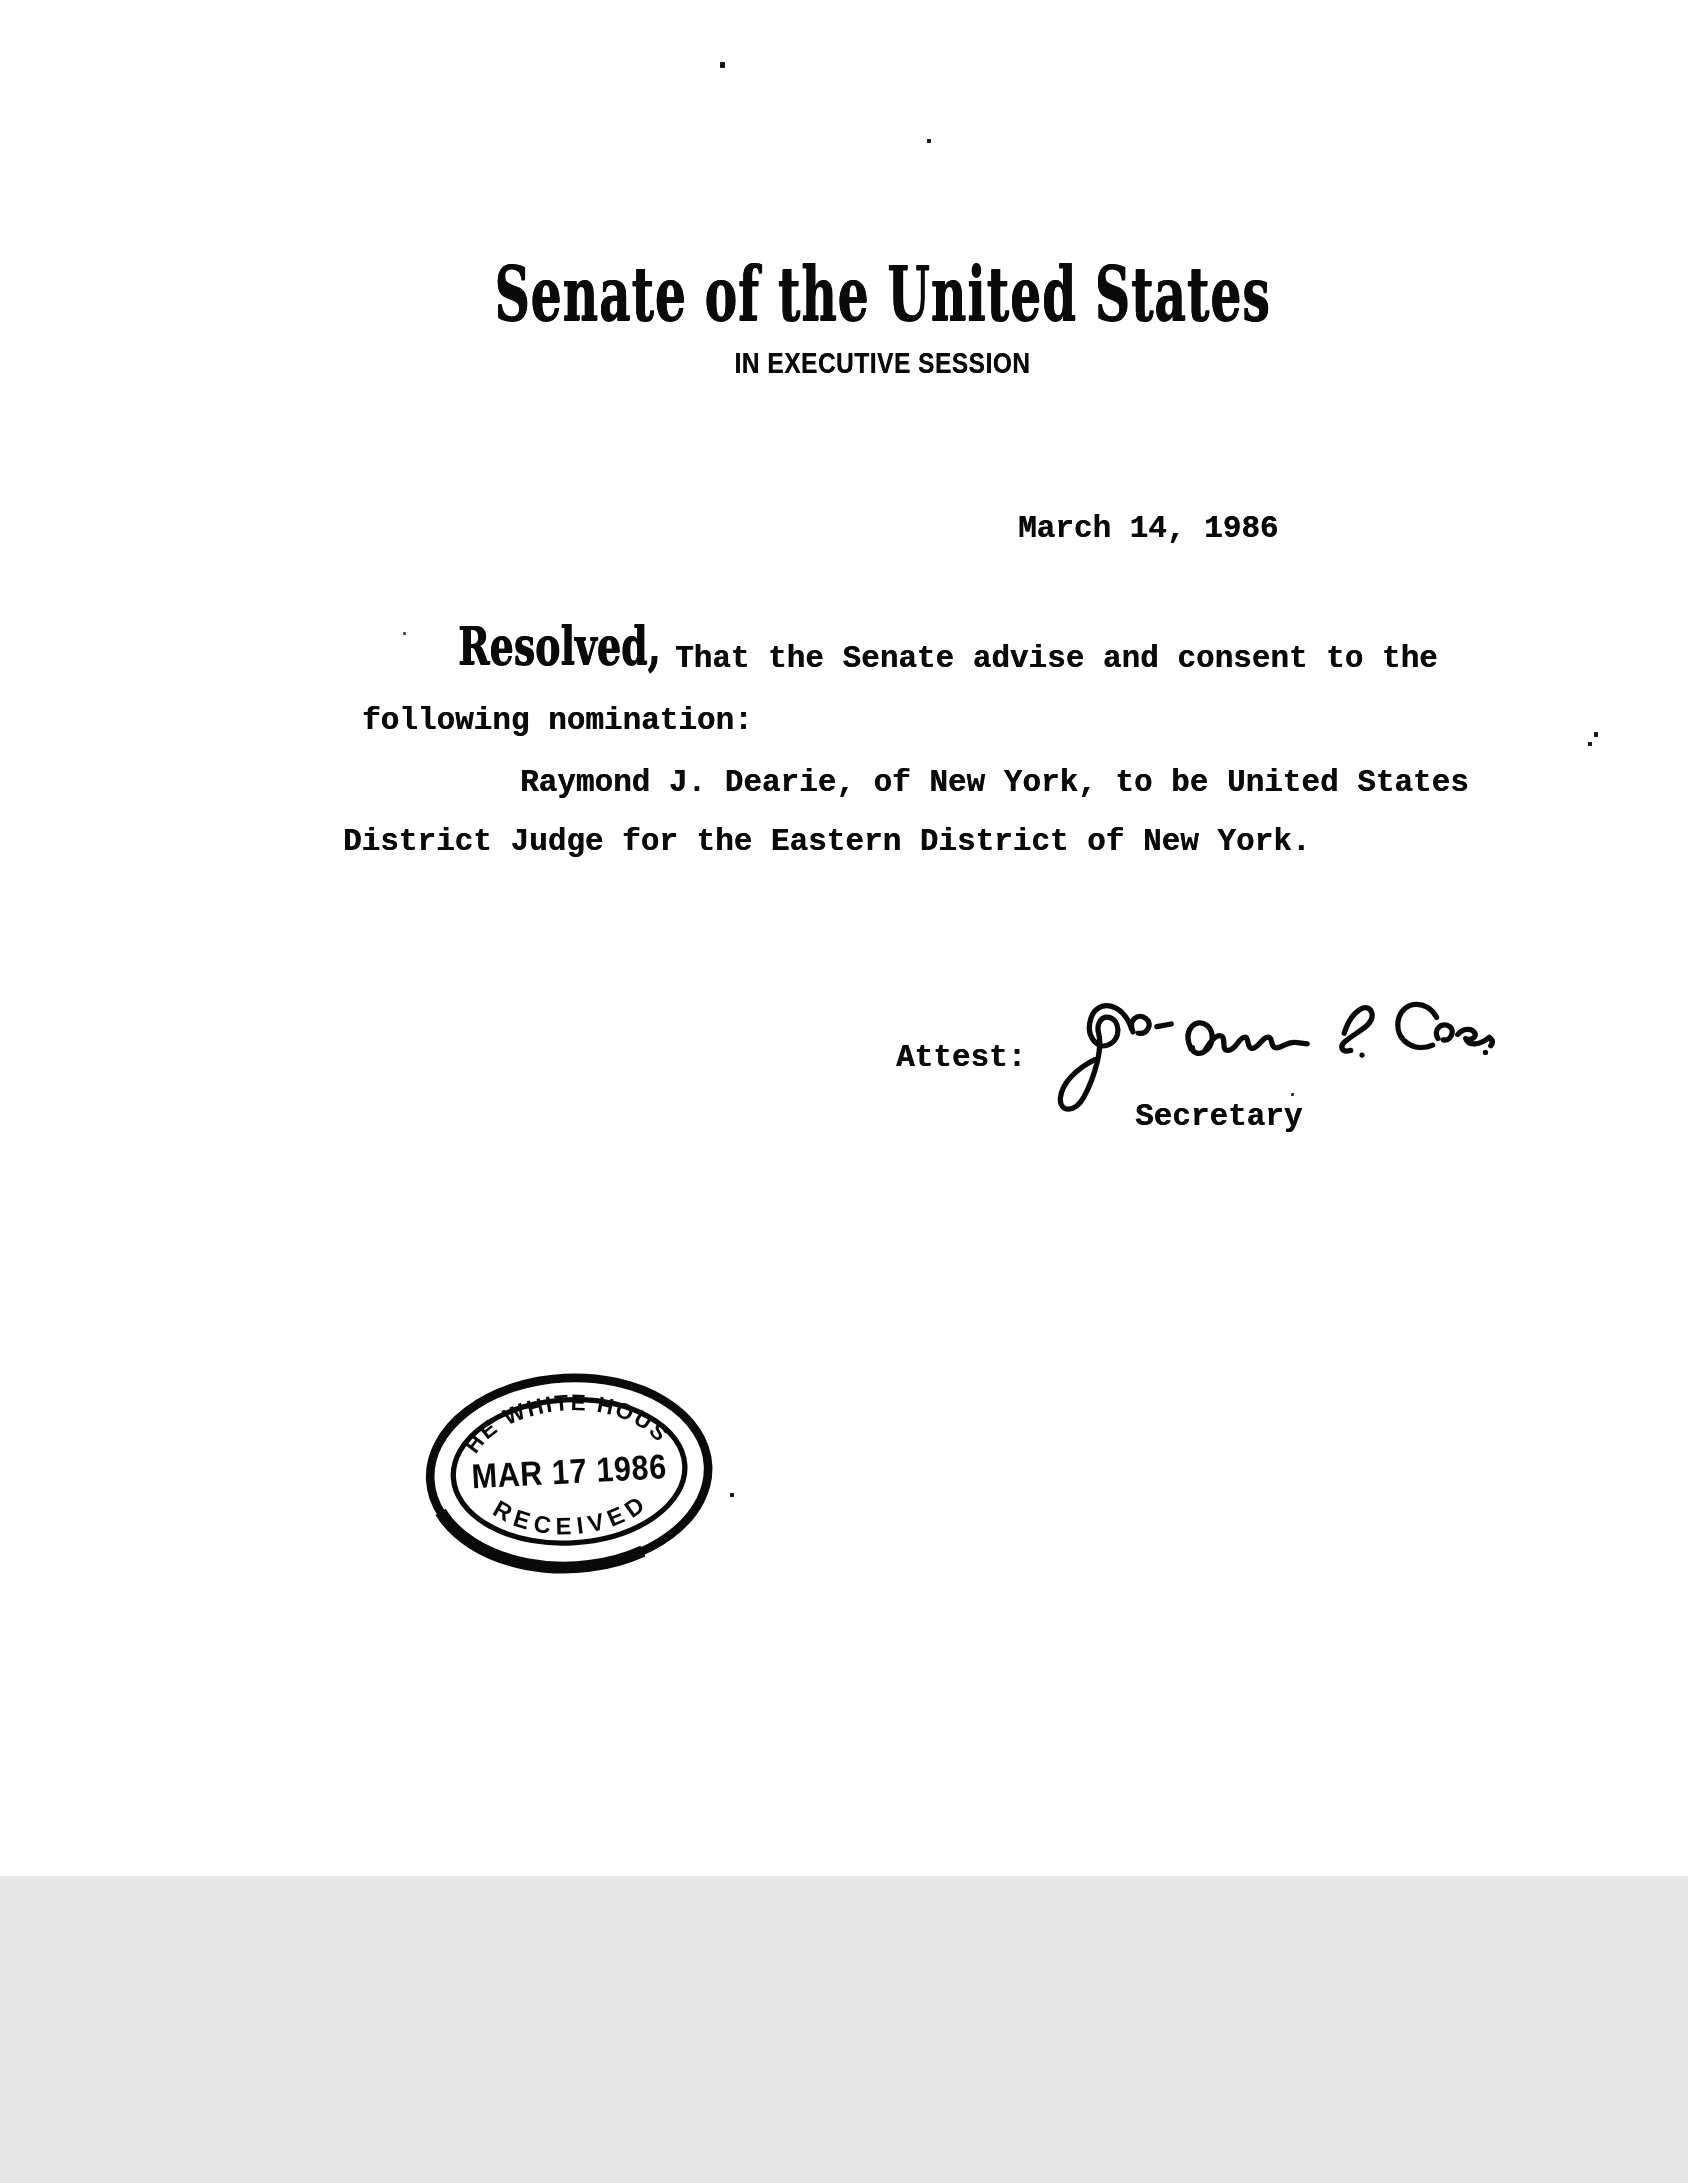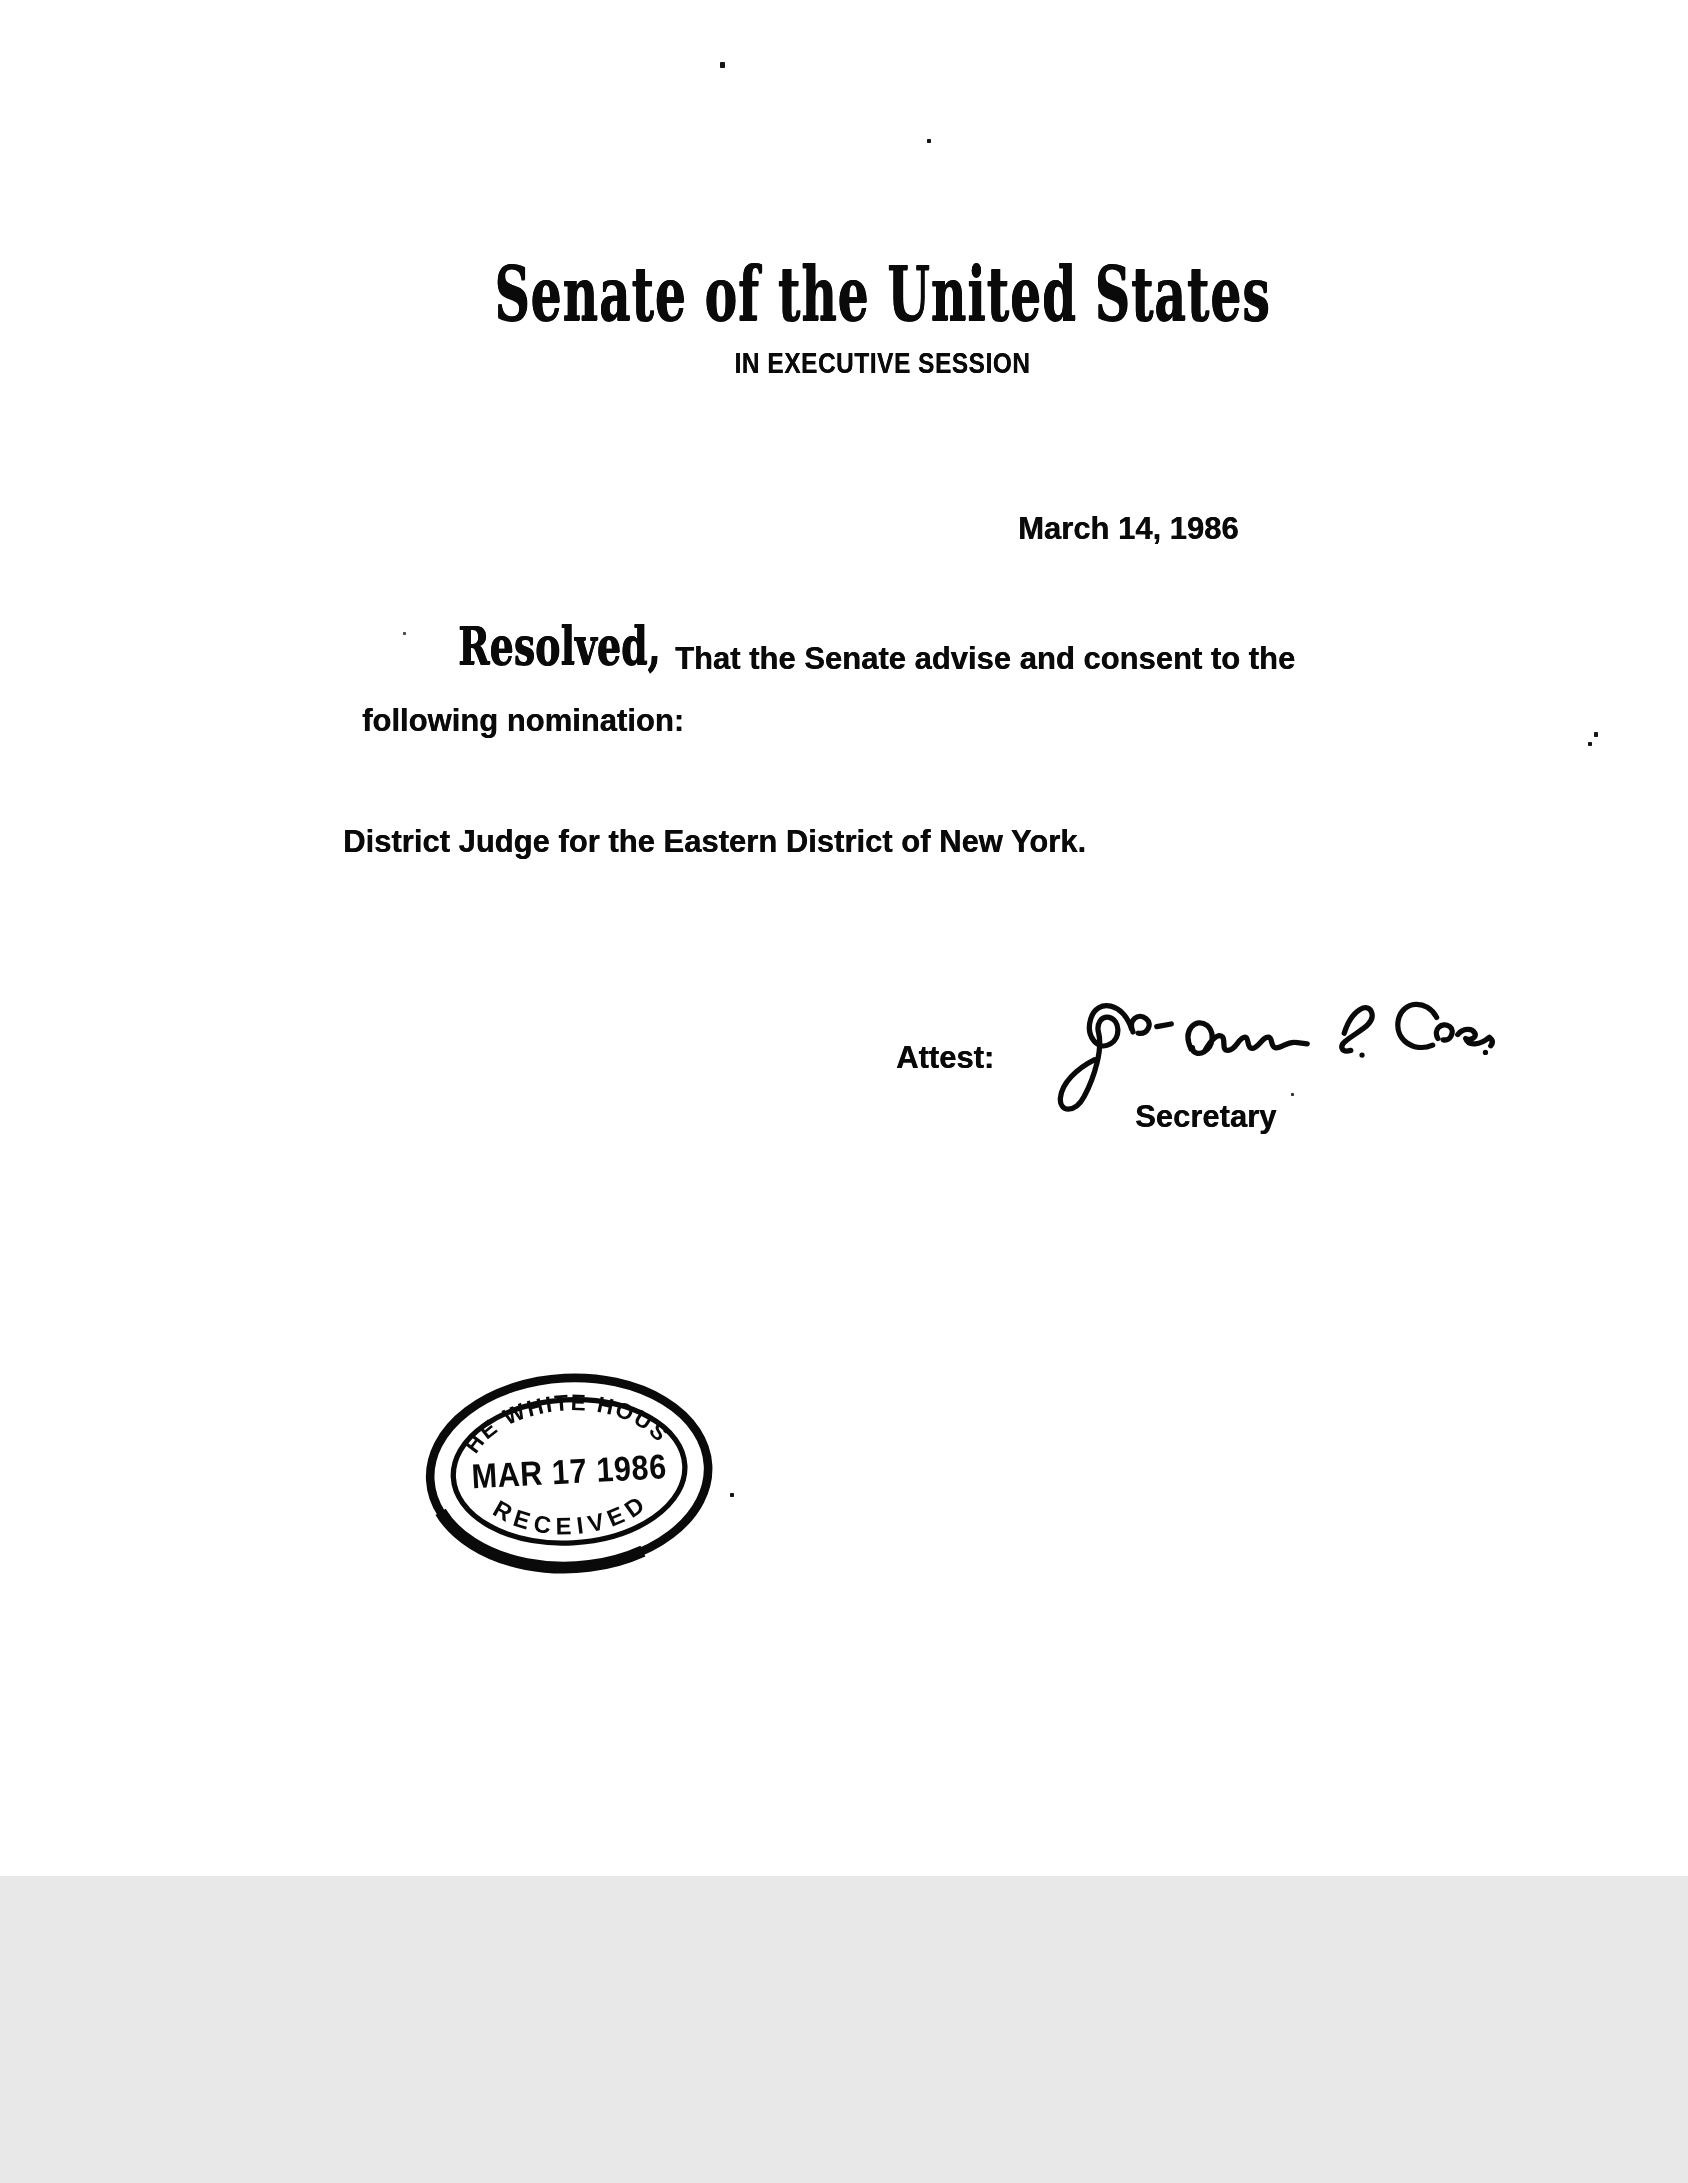--- a/index.html
+++ b/index.html
@@ -24,21 +24,21 @@
     position:absolute;top:349px;left:38px;width:1689px;
     text-align:center;
     font-family:"Liberation Sans", sans-serif;font-weight:bold;
     font-size:29px;line-height:1;letter-spacing:0.7px;
     transform:scaleX(0.84);
     text-shadow:0.3px 0 0 #0a0a0a;
   }
   
   .typed{
     position:absolute;
-    font-family:Liberation Sans, sans-serif;font-weight:700;
+    font-family:Liberation Mono, monospace;font-weight:700;
     font-size:31px;line-height:1;white-space:pre;
     text-shadow:0.4px 0.4px 0 #111;
   }
   .date-line{top:513px;left:1018px;}
   .body-line-1{top:643px;left:675px;}
   .body-line-2{top:705px;left:362px;}
   .body-line-3{top:767px;left:520px;}
   .body-line-4{top:826px;left:343px;}
   .attest-label{top:1042px;left:896px;}
   .secretary-label{top:1101px;left:1135px;}
@@ -74,20 +74,21 @@
 <div class="page">
 
   <h1 class="doc-title">Senate of the United States</h1>
   <div class="doc-subtitle">IN EXECUTIVE SESSION</div>
 
   <div class="typed date-line">March 14, 1986</div>
 
   <div class="resolved-word">Resolved,</div>
   <div class="typed body-line-1">That the Senate advise and consent to the</div>
   <div class="typed body-line-2">following nomination:</div>
+  <div class="typed body-line-3">Raymond J. Dearie, of New York, to be United States</div>
   <div class="typed body-line-4">District Judge for the Eastern District of New York.</div>
 
   <div class="typed attest-label">Attest:</div>
 
   <svg class="signature-svg" width="464" height="132" viewBox="0 0 700 200" role="img" aria-label="Jo-Anne L. Coe">
     <path d="M148 58
       C136 18, 96 10, 86 42
       C78 68, 96 92, 116 80
       C132 70, 130 44, 114 40
       C102 37, 94 50, 98 64

